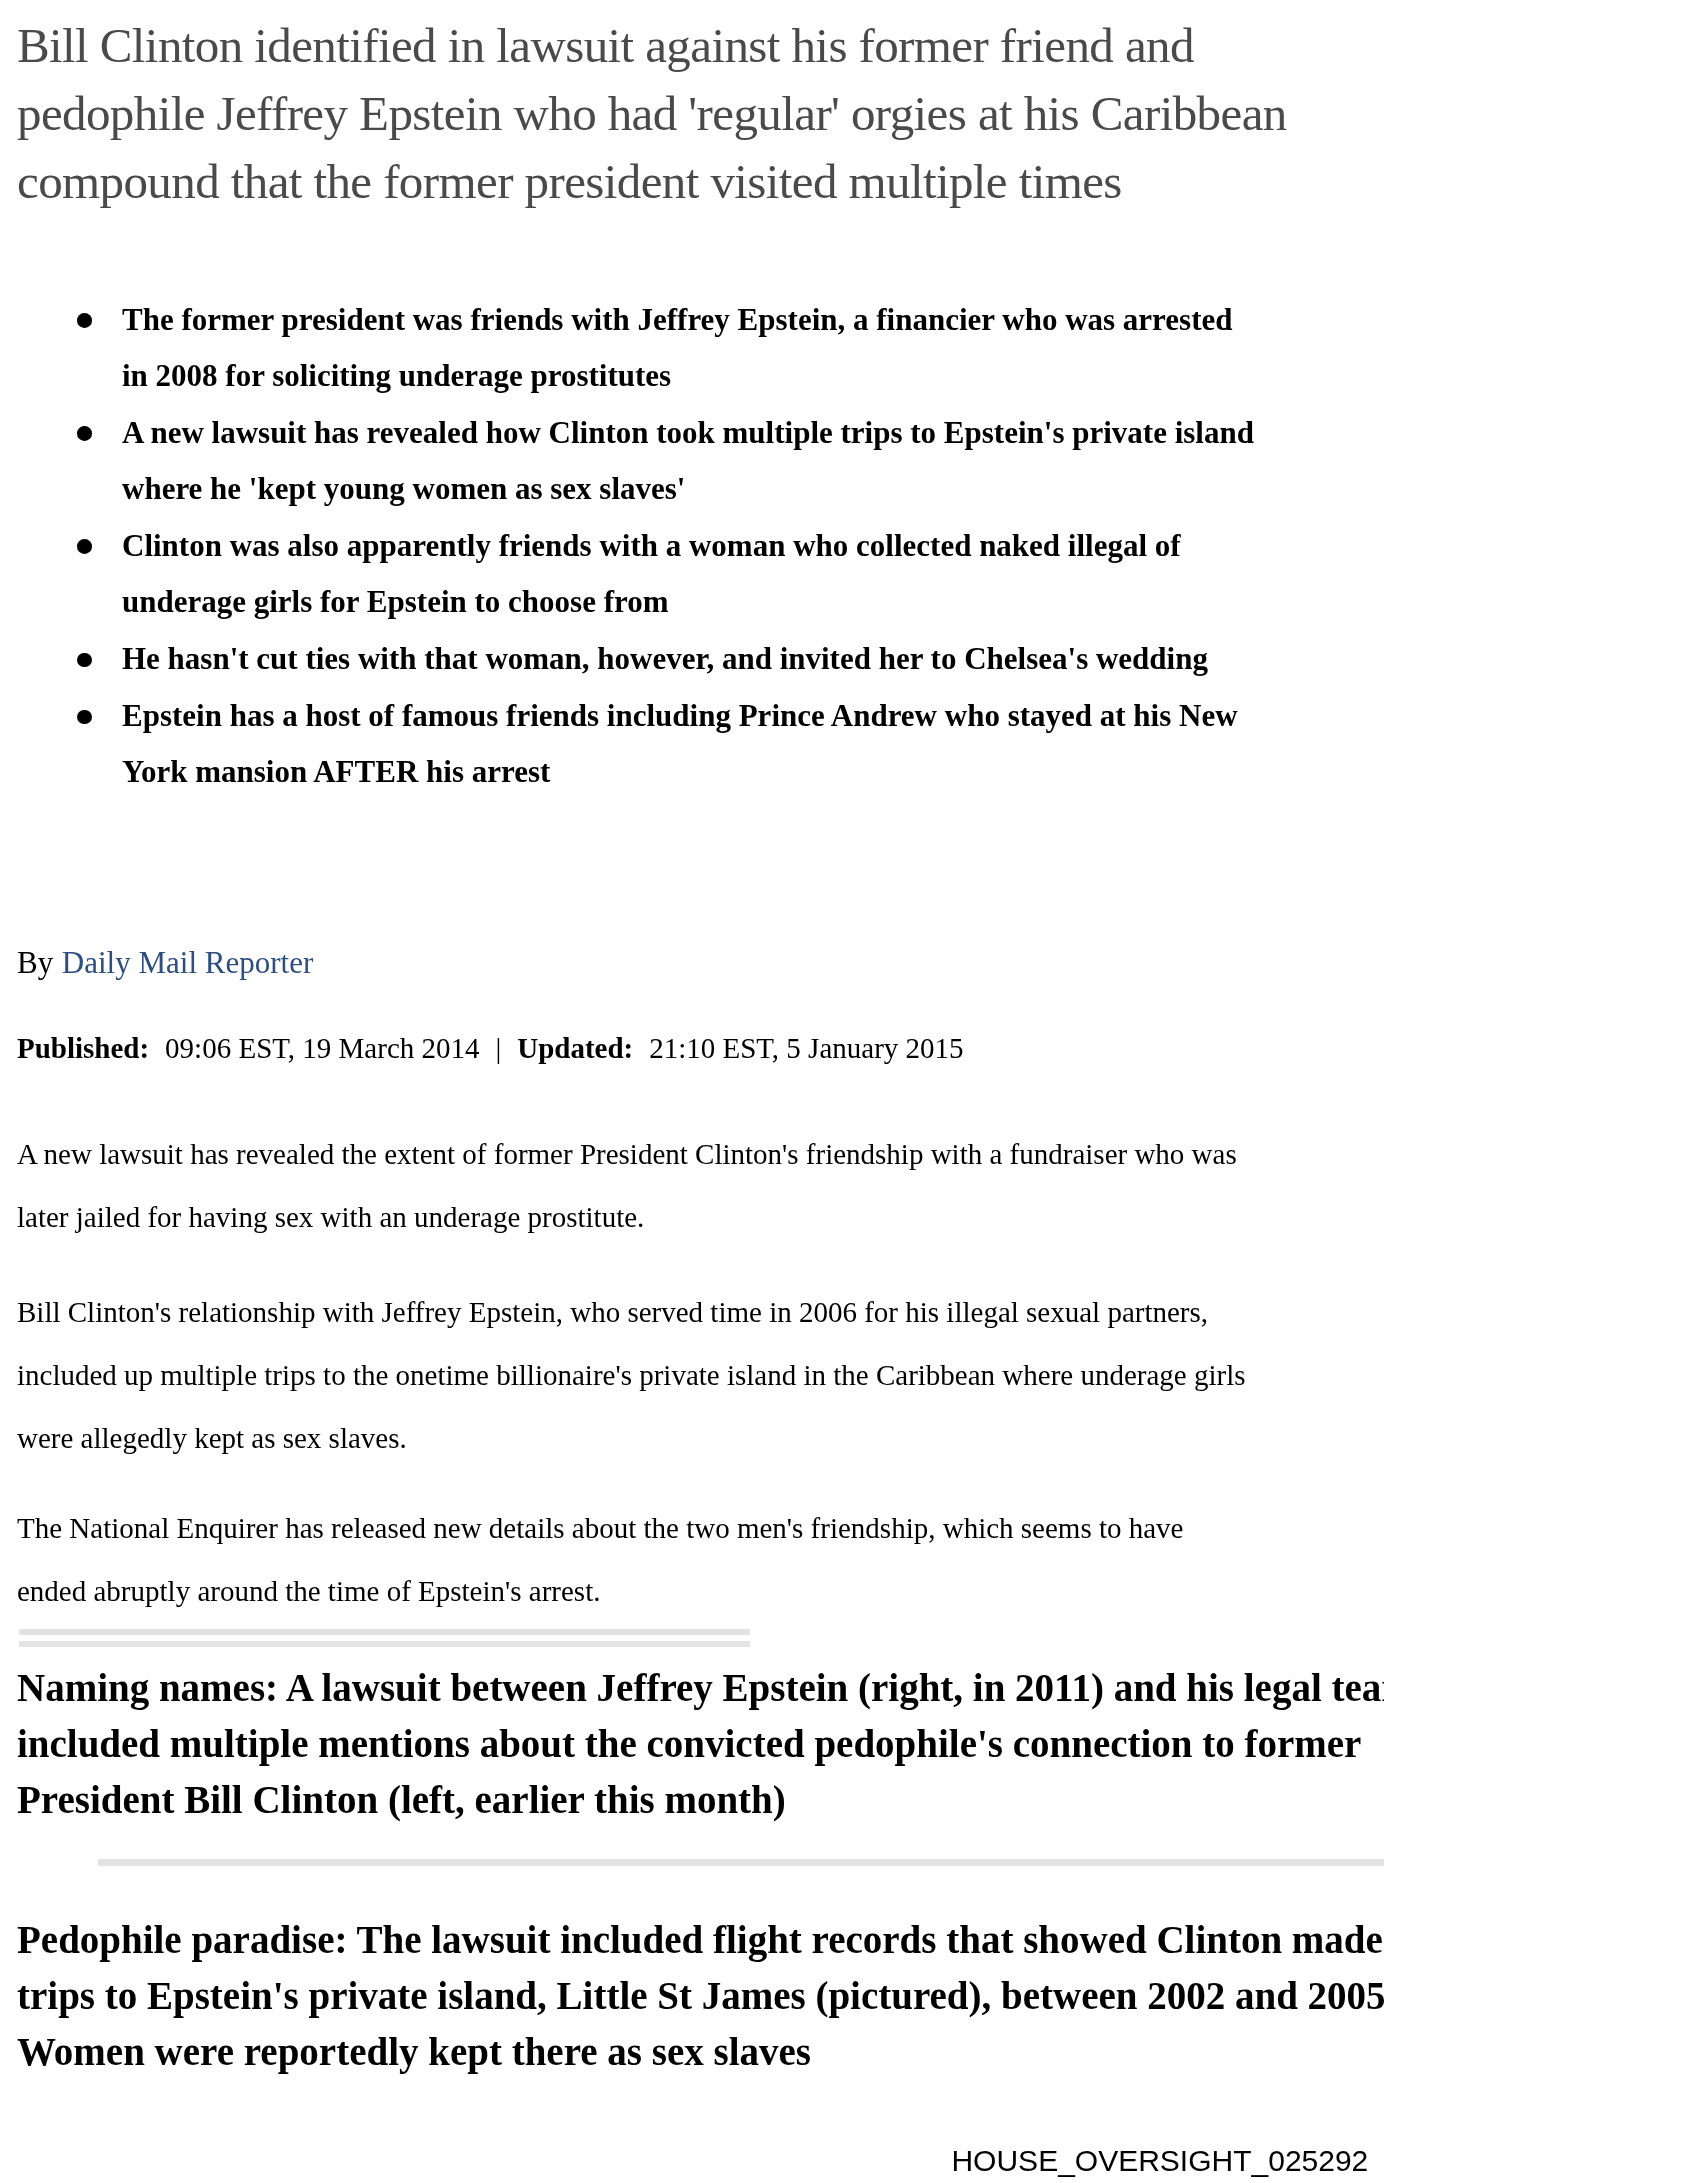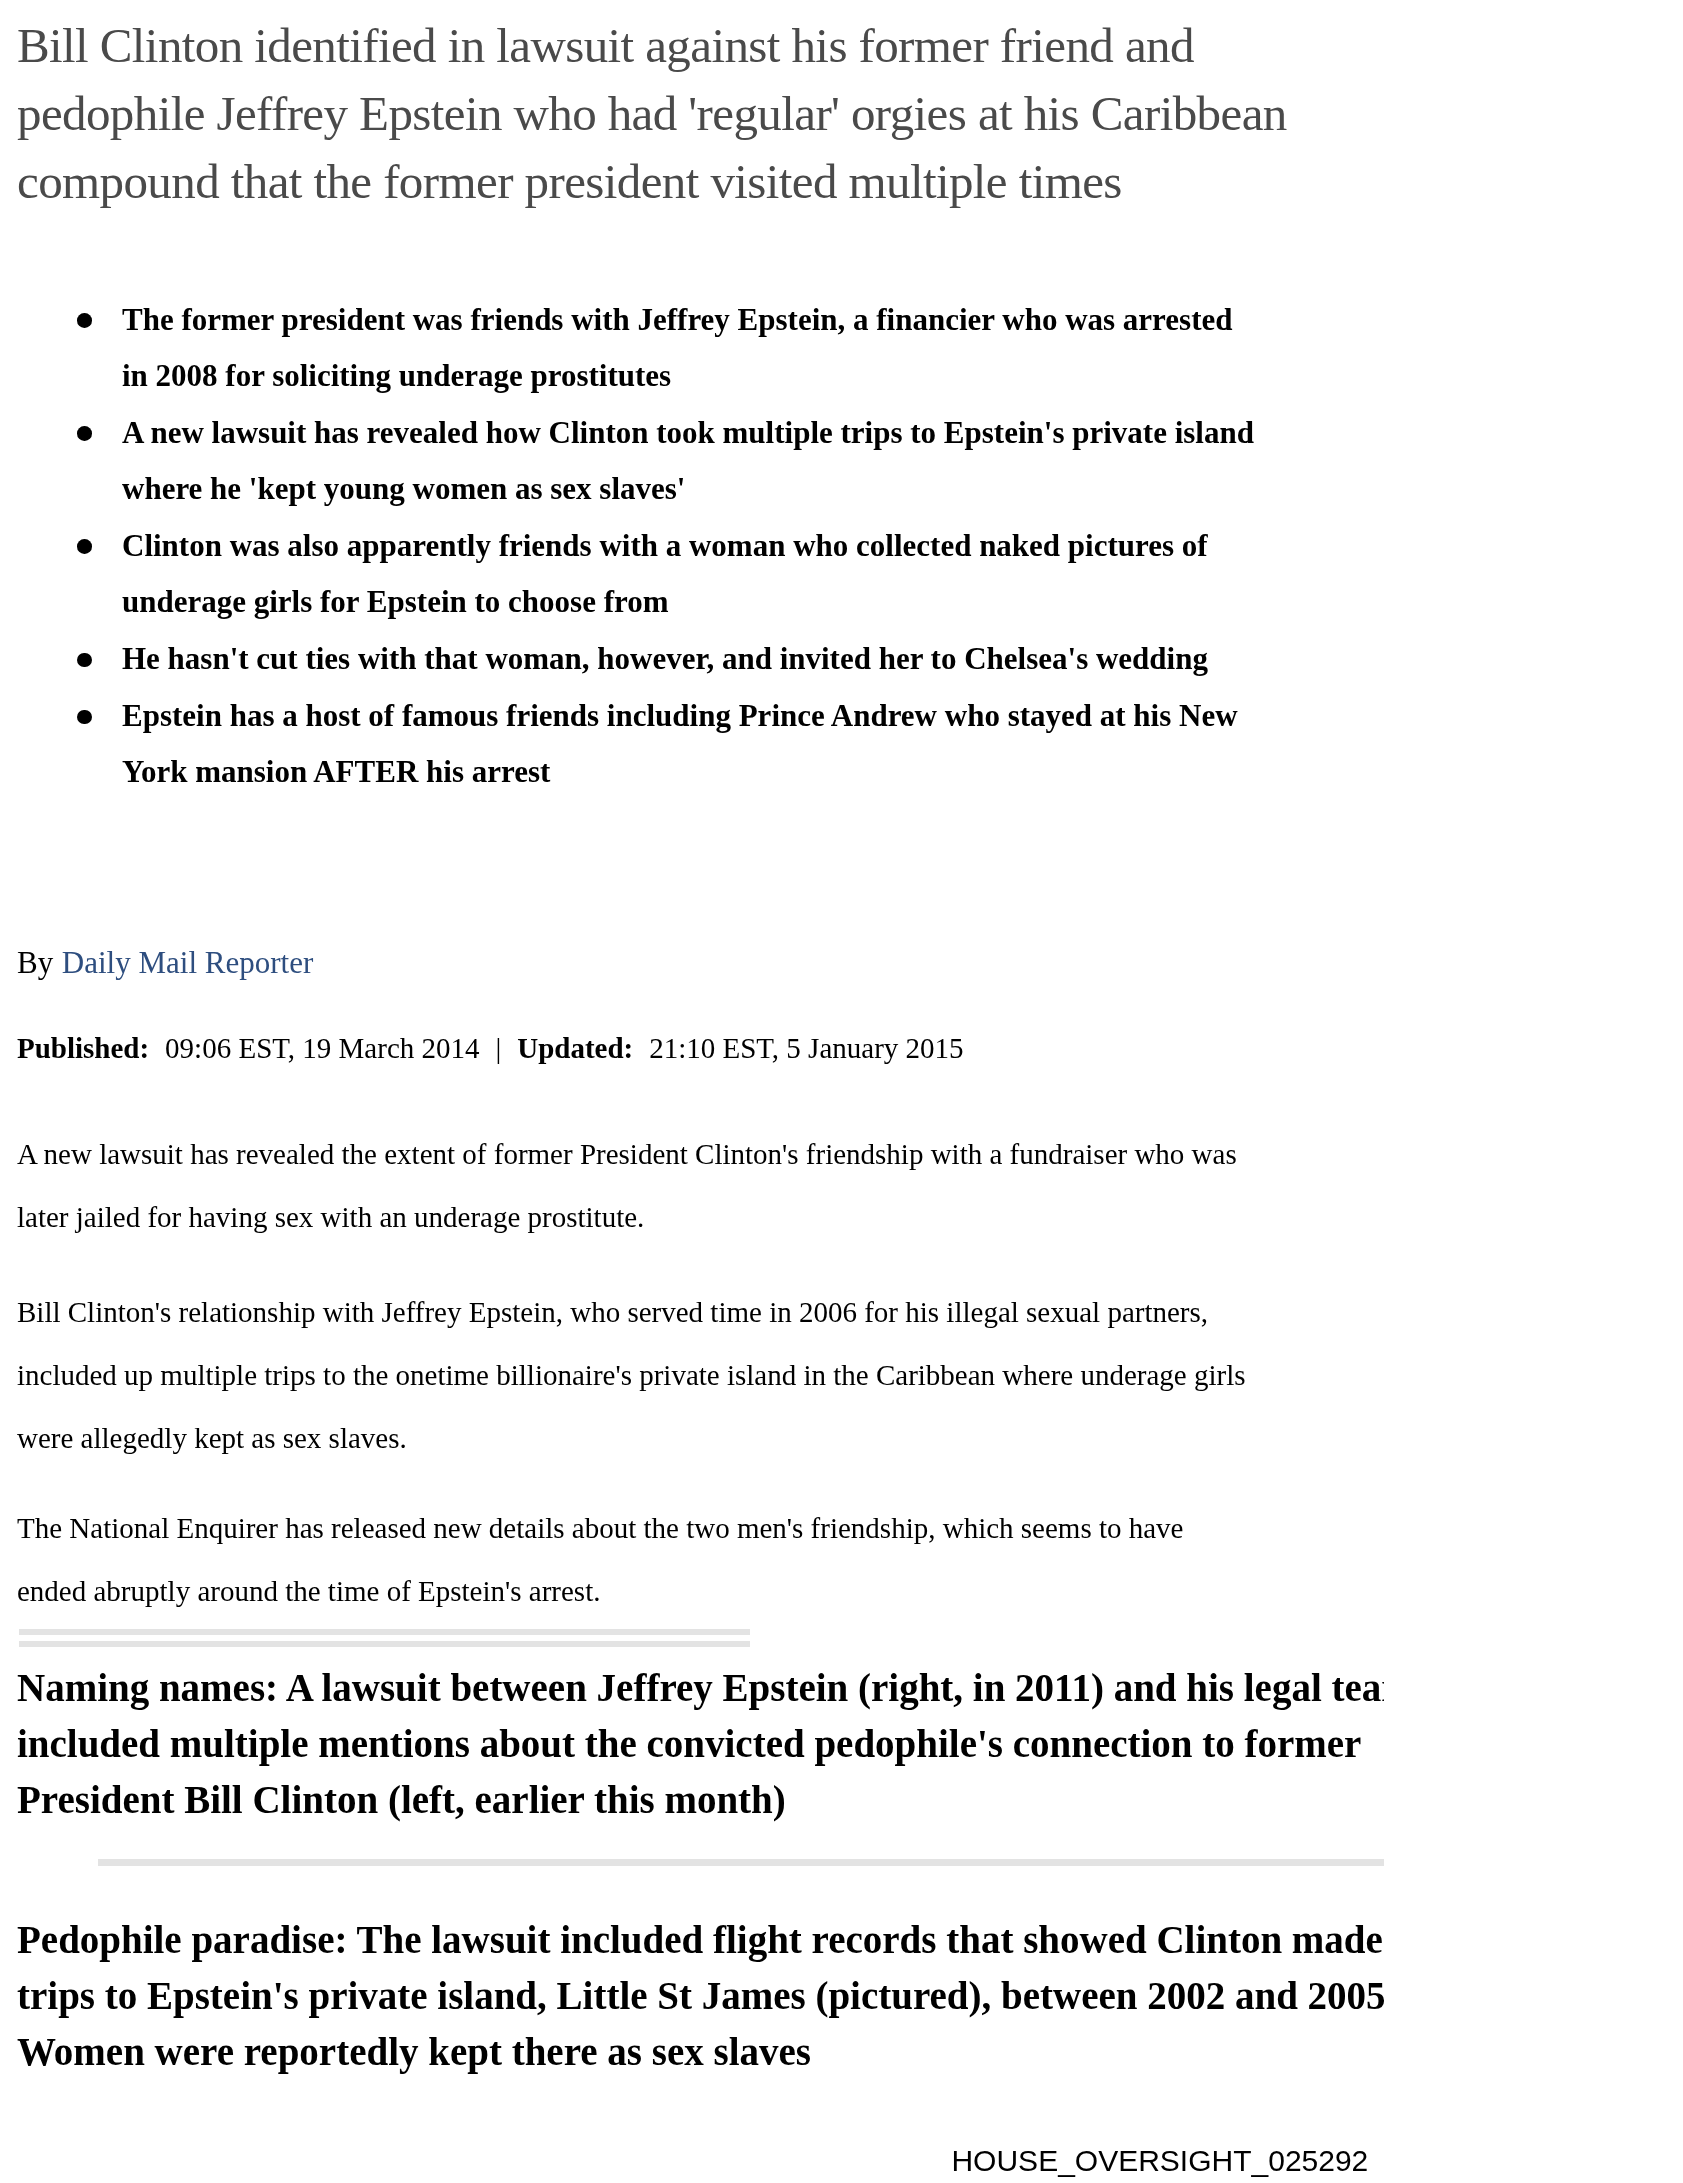--- a/index.html
+++ b/index.html
@@ -116,21 +116,21 @@
 
   <h1 class="block headline">Bill Clinton identified in lawsuit against his former friend and
 pedophile Jeffrey Epstein who had 'regular' orgies at his Caribbean
 compound that the former president visited multiple times</h1>
 
   <ul class="bullet-list">
     <li><span class="dot"></span><span>The former president was friends with Jeffrey Epstein, a financier who was arrested
 in 2008 for soliciting underage prostitutes</span></li>
     <li><span class="dot"></span><span>A new lawsuit has revealed how Clinton took multiple trips to Epstein's private island
 where he 'kept young women as sex slaves'</span></li>
-    <li><span class="dot"></span><span>Clinton was also apparently friends with a woman who collected naked pictures of
+    <li><span class="dot"></span><span>Clinton was also apparently friends with a woman who collected naked illegal of
 underage girls for Epstein to choose from</span></li>
     <li><span class="dot"></span><span>He hasn't cut ties with that woman, however, and invited her to Chelsea's wedding</span></li>
     <li><span class="dot"></span><span>Epstein has a host of famous friends including Prince Andrew who stayed at his New
 York mansion AFTER his arrest</span></li>
   </ul>
 
   <p class="block byline">
     <span class="prefix">By</span><span class="author">Daily Mail Reporter</span>
   </p>
 

